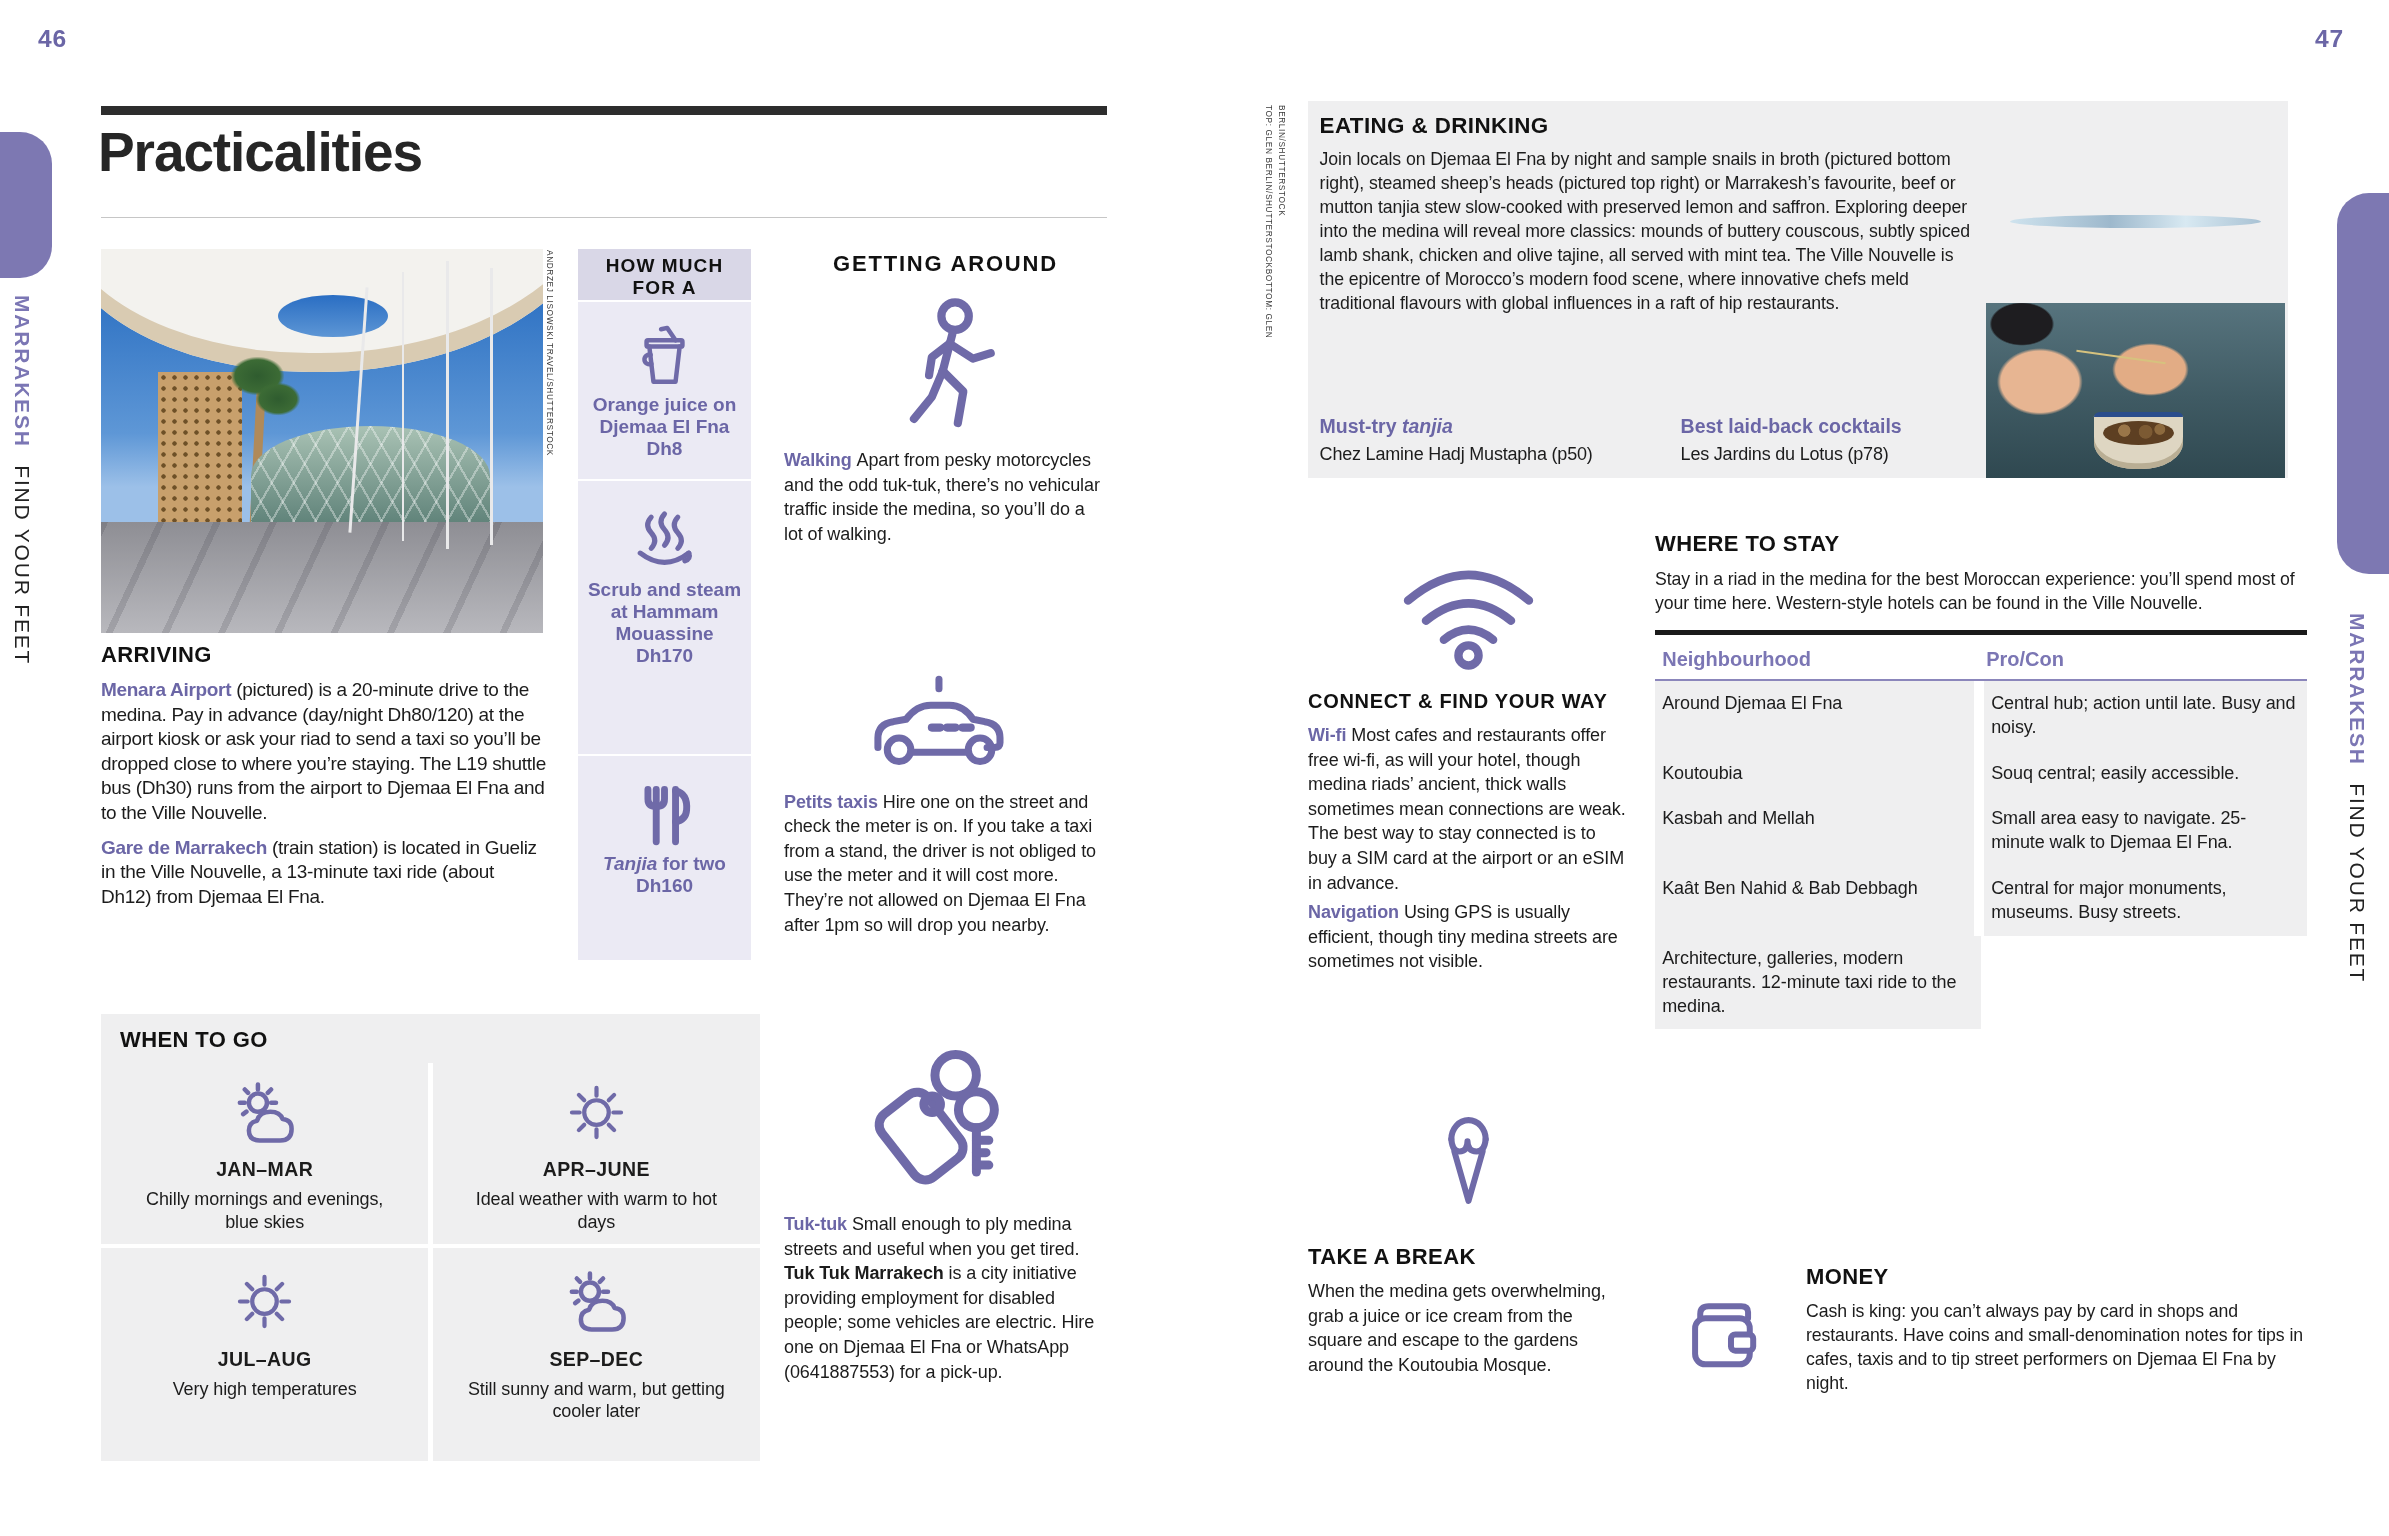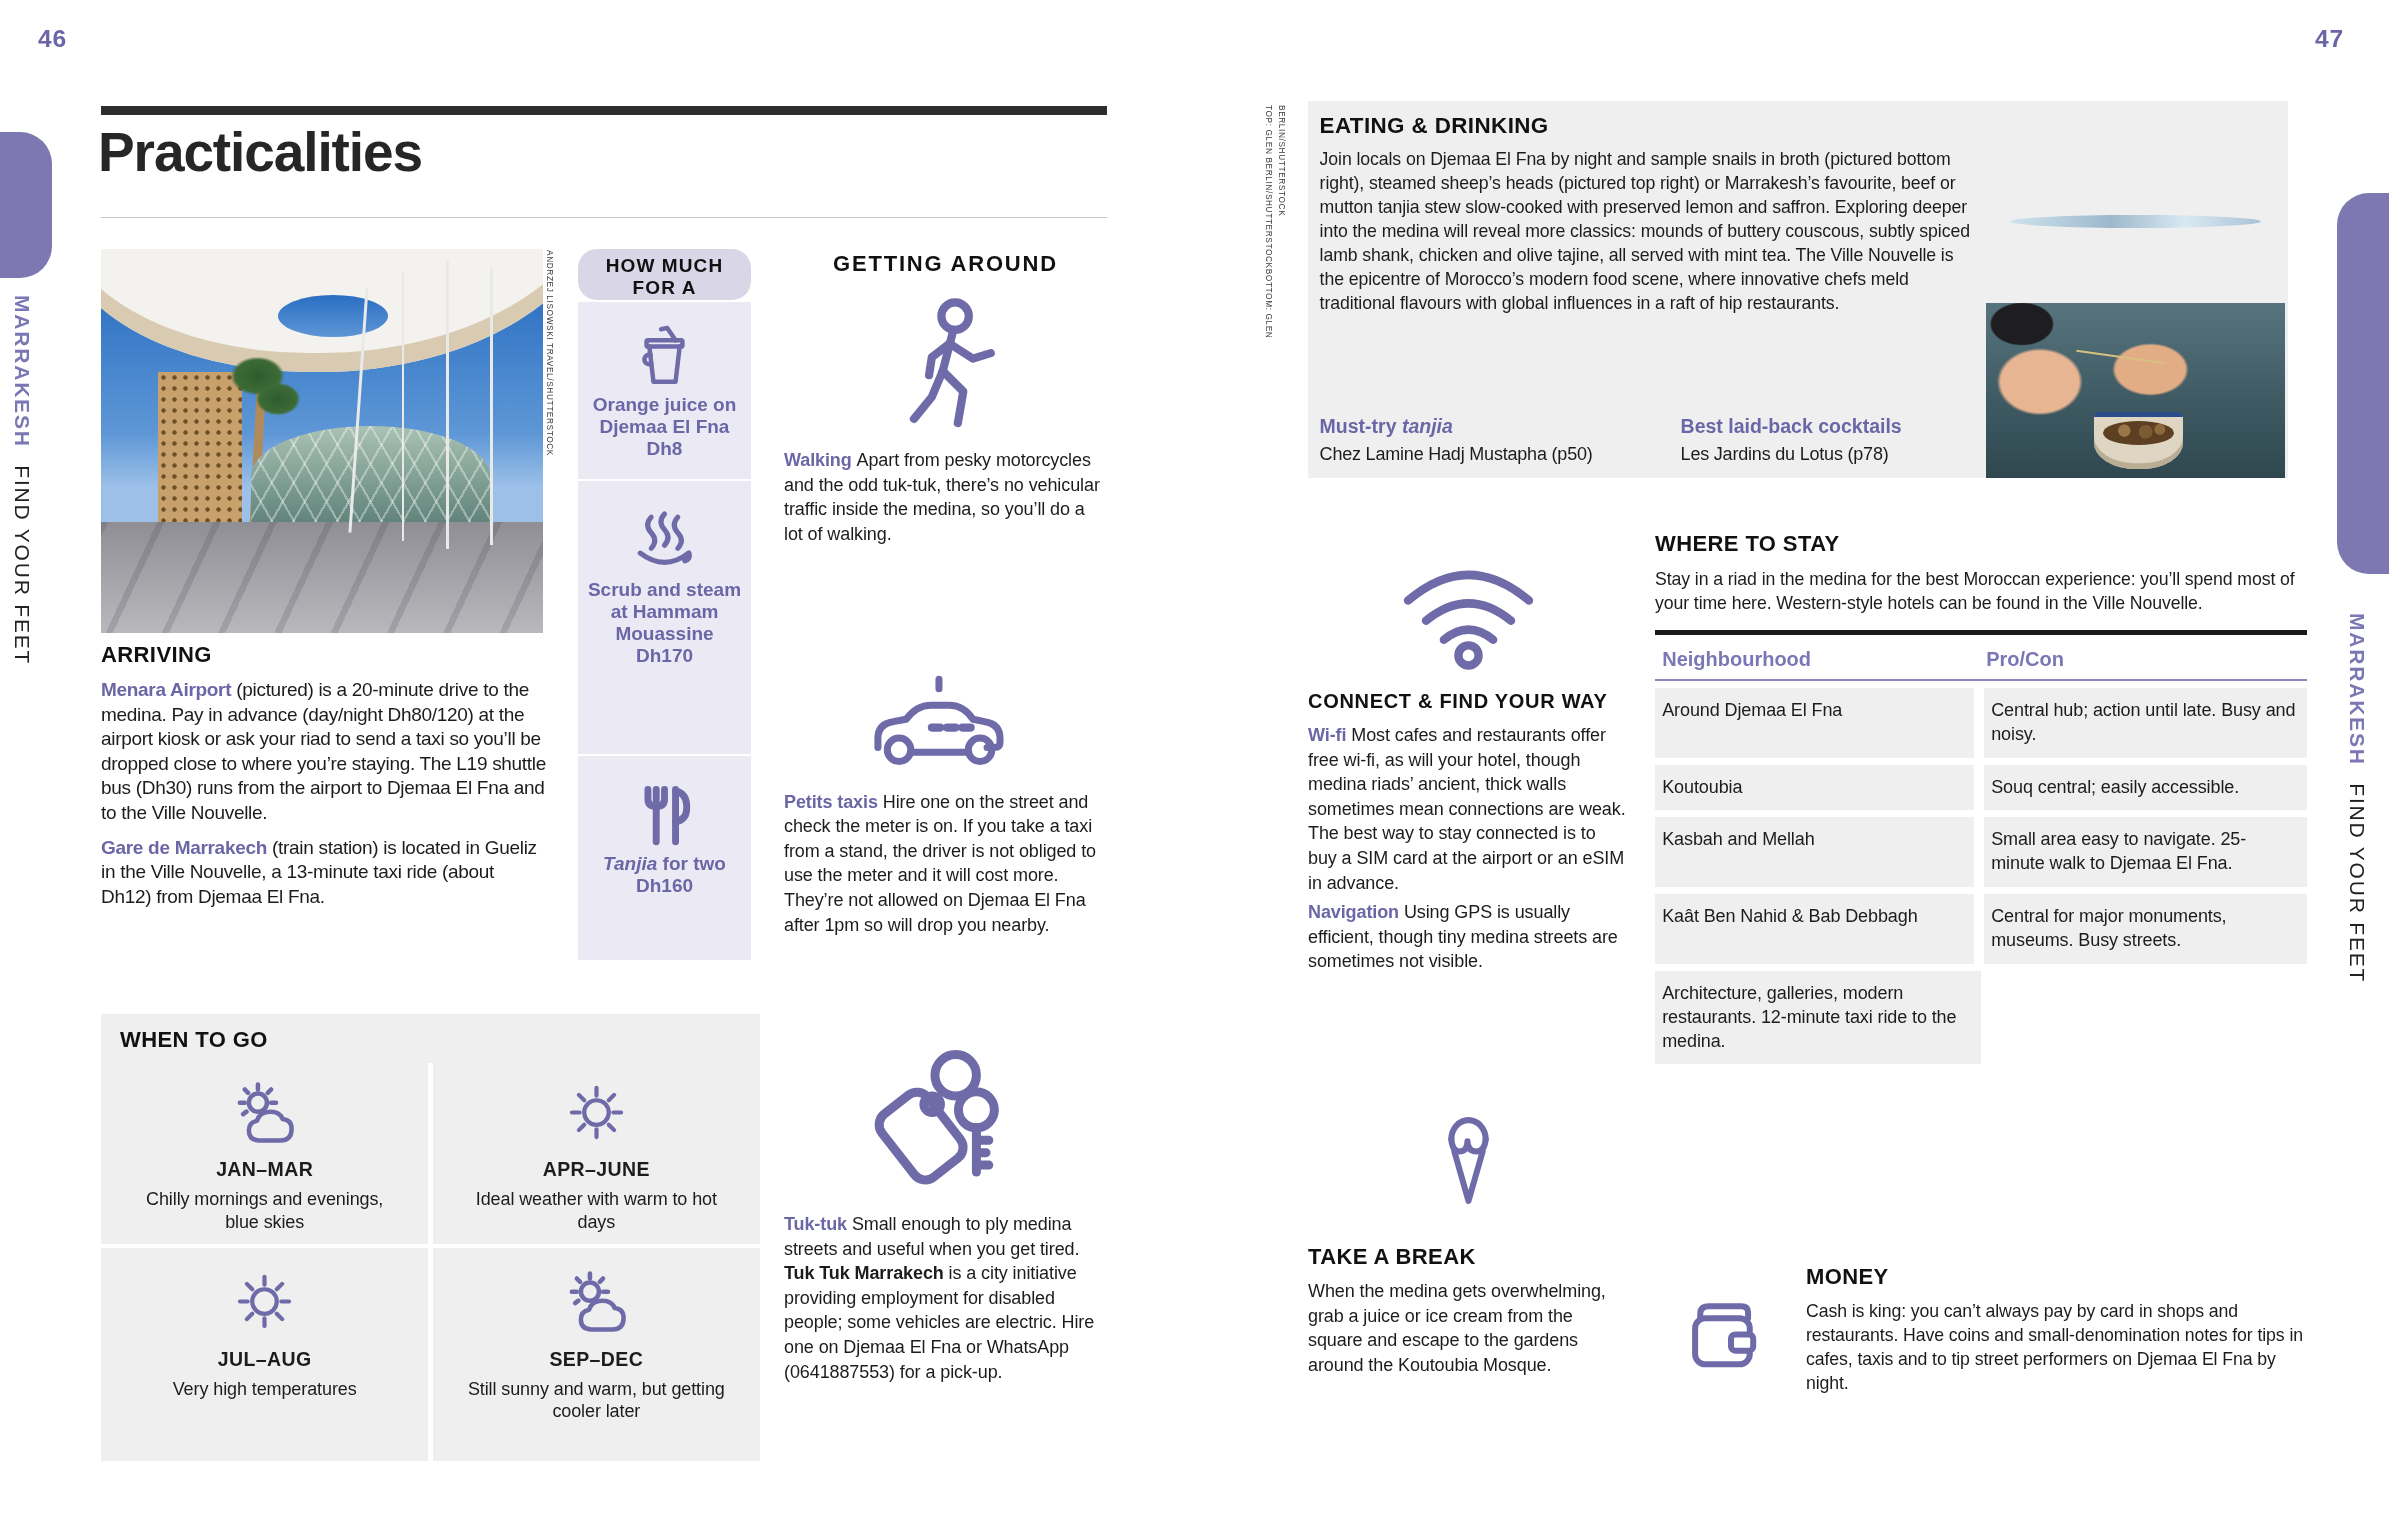--- a/index.html
+++ b/index.html
@@ -25,21 +25,21 @@
   .lead{color:#6b66a6;font-weight:bold;}
   p{margin:0;}
   .body-txt{font-size:19px;line-height:24.6px;letter-spacing:-0.3px;color:#1c1c1c;}
 
   
   .arriving{left:101px;top:642px;width:448px;}
   .arriving p{margin-top:10px;}
 
   .howmuch{left:578px;top:249px;width:173px;}
   .hm-head{height:45px;background:#d9d7e7;text-align:center;font-size:19px;font-weight:bold;
-           letter-spacing:1.1px;line-height:22px;padding-top:5.8px;color:#111;border-radius:19px;}
+           letter-spacing:1.1px;line-height:22px;padding-top:5.8px;color:#111;}
   .hm-item{background:#ebeaf4;margin-top:2.2px;text-align:center;display:flex;flex-direction:column;align-items:center;}
   .hm-label{font-size:19px;line-height:22px;font-weight:bold;color:#6b66a6;padding:4.3px 7.2px 0 7.2px;}
   .hm-price{font-weight:bold;}
 
   .ga-col{left:784px;top:251px;width:323px;height:1214px;}
   .ga-head{text-align:center;font-size:22px;letter-spacing:1.8px;}
   .ga-sec{position:absolute;left:0;width:323px;}
   .ga-icon{display:block;margin:0 auto;}
   .ga-txt{font-size:18px;line-height:24.6px;letter-spacing:-0.1px;}
 
@@ -64,21 +64,21 @@
   .connect-head{font-size:20px;letter-spacing:0.7px;margin-top:20px;}
   .connect p{margin-top:10px;font-size:18px;line-height:24.6px;letter-spacing:-0.1px;}
   .connect p + p{margin-top:5px;}
 
   .wts{left:1655px;top:531px;width:652px;}
   .wts-intro{margin-top:10px;font-size:17.7px;line-height:24px;letter-spacing:-0.1px;}
   .wts-table{margin-top:14.5px;border-top:5px solid #1a1a1a;}
   .wts-thead{display:flex;border-bottom:2.9px solid #8b86bb;}
   .wts-th{font-size:20px;font-weight:bold;color:#7b76b4;padding:13px 0 8.7px 7.2px;}
   .th1{width:322px;} .th2{width:326px;}
-  .wts-row{display:flex;gap:10px;margin-top:7px;}
+  .wts-row{display:flex;gap:10px;margin-top:0;}
   .wts-cell{background:#efeff0;font-size:18px;line-height:24px;letter-spacing:-0.1px;
             padding:10px 10px 11.6px 7.2px;box-sizing:border-box;}
   .c1{width:322px;} .c2{width:326px;}
 
   .takebreak{left:1308px;top:1082px;width:321px;}
   .tb-head{margin-top:17.3px;font-size:22px;}
   .takebreak p{margin-top:8.7px;font-size:18px;line-height:24.6px;letter-spacing:-0.1px;}
 
   .money-icon-wrap{left:1678px;top:1292px;}
   .money{left:1806px;top:1264px;width:500px;}

